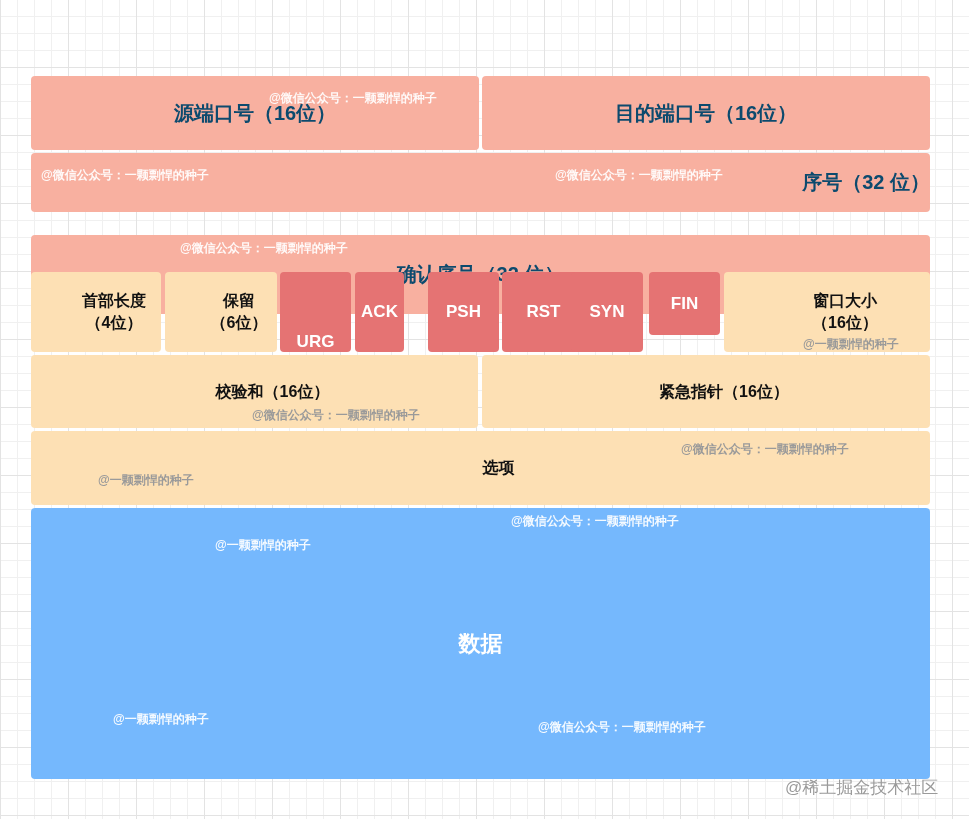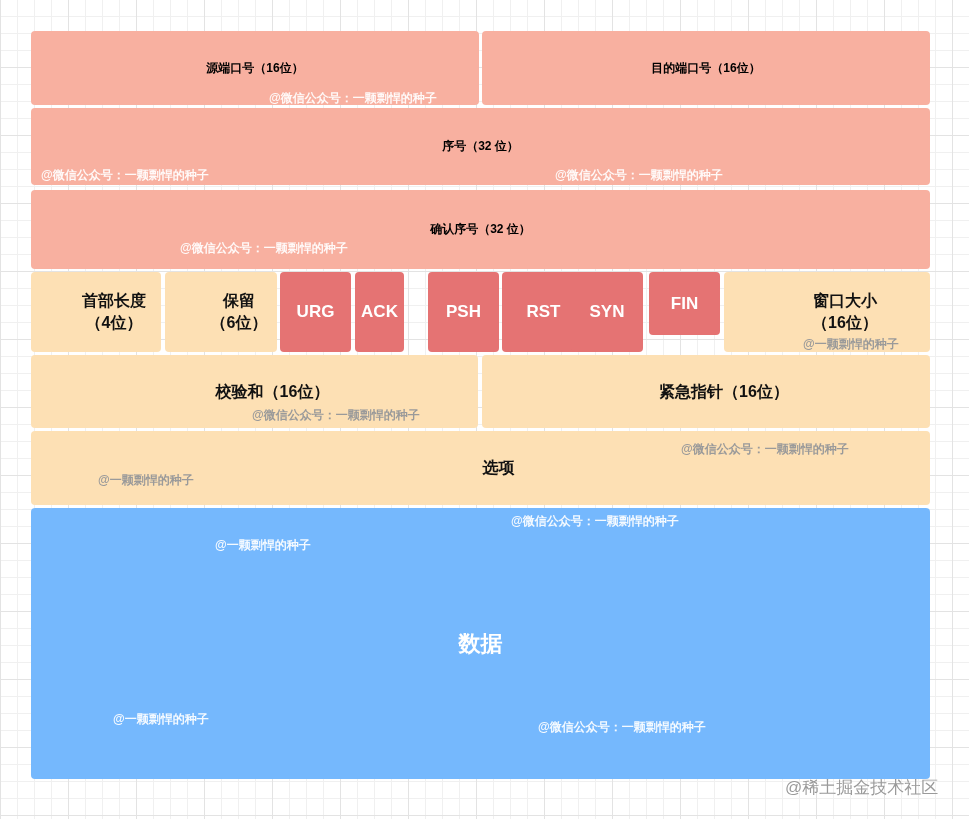--- a/index.html
+++ b/index.html
@@ -13,58 +13,58 @@
       linear-gradient(to bottom, #f0f0f0 1px, transparent 1px);
     background-size: 68px 68px, 68px 68px, 17px 17px, 17px 17px;
     background-position: 0 -1px, 0 -1px, 0 -1px, 0 -1px;
     font-family: "Liberation Sans", "DejaVu Sans", sans-serif;
   }
   .box {
     position:absolute; box-sizing:border-box; border-radius:4px;
     display:flex; align-items:center; justify-content:center; flex-direction:column;
     text-align:center; font-weight:bold;
   }
-  .salmon { background:#f8b0a0; color:#000000; font-size:12px; }
+  .salmon { background:#f8b0a0; color:#0c4a6e; font-size:20px;margin-top:45px; }
   .beige  { background:#fde0b4; color:#111111; font-size:16px; line-height:22px;padding-left:36px; }
   .flag   { background:#e57373; color:#ffffff; font-size:17px; }
   .blue   { background:#75b8fd; color:#ffffff; font-size:22px; }
   .wm {
     position:absolute; font-size:12px; font-weight:bold; white-space:nowrap;
   }
   .wm-white { color:rgba(255,255,255,0.92); }
   .wm-gray  { color:#9a9a9a; }
   .footer-wm { position:absolute; left:785px; top:776px; font-size:17px; color:#9a9a9a; white-space:nowrap; }
 </style>
 </head>
 <body>
 
 <div class="box salmon" style="left:31px;top:31px;width:448px;height:74px;">
   <span>源端口号（16位）</span>
 </div>
 <div class="box salmon" style="left:482px;top:31px;width:448px;height:74px;">
   <span>目的端口号（16位）</span>
 </div>
 
-<div class="box salmon" style="left:31px;top:108px;width:899px;height:77px;">
+<div class="box salmon" style="left:31px;top:108px;width:899px;height:59px;align-items:flex-end;">
   <span>序号（32 位）</span>
 </div>
 
 <div class="box salmon" style="left:31px;top:190px;width:899px;height:79px;">
   <span>确认序号（32 位）</span>
 </div>
 
 <div class="box beige" style="left:31px;top:272px;width:130px;height:80px;">
   <span>首部长度</span>
   <span>（4位）</span>
 </div>
 <div class="box beige" style="left:165px;top:272px;width:112px;height:80px;">
   <span>保留</span>
   <span>（6位）</span>
 </div>
-<div class="box flag" style="left:280px;top:272px;width:71px;height:80px;">
+<div class="box flag" style="left:280px;top:272px;width:71px;height:80px;justify-content:flex-end;">
   <span>URG</span>
 </div>
 <div class="box flag" style="left:355px;top:272px;width:49px;height:80px;">
   <span>ACK</span>
 </div>
 <div class="box flag" style="left:428px;top:272px;width:71px;height:80px;">
   <span>PSH</span>
 </div>
 <div class="box flag" style="left:502px;top:272px;width:83px;height:80px;text-align:center;">
   <span>RST</span>

